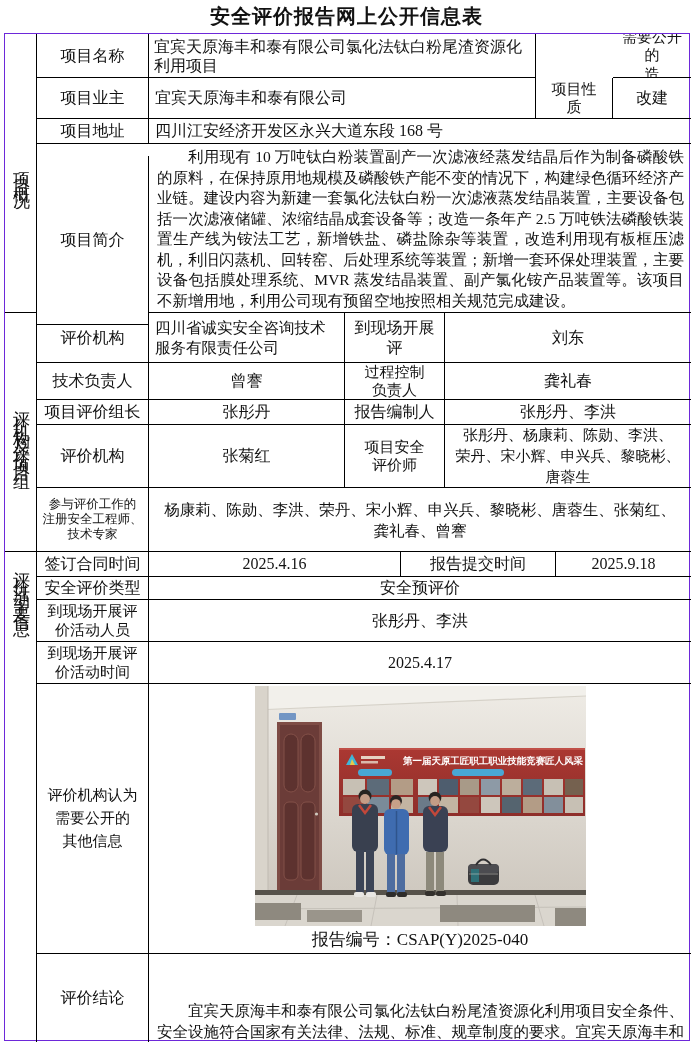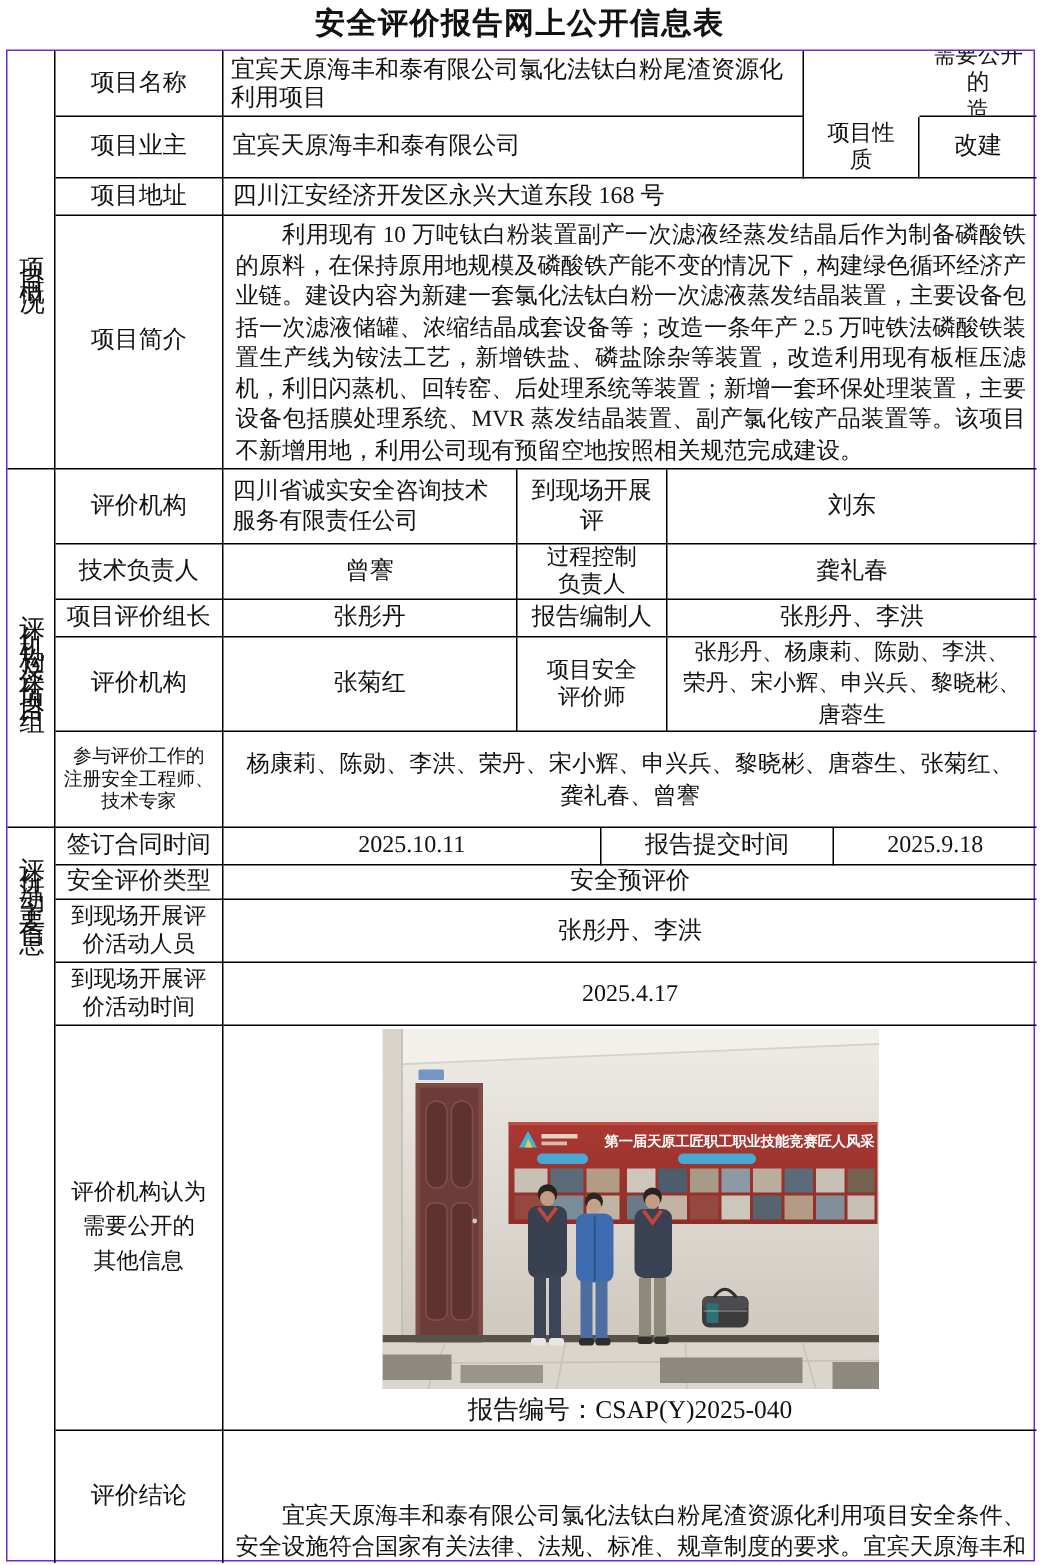--- a/index.html
+++ b/index.html
@@ -41,21 +41,21 @@
 
     <div class="cell" style="left:32px;top:44px;width:112px;height:41px;">项目业主</div>
     <div class="cell left" style="left:144px;top:44px;width:387px;height:41px;padding-left:6px;">宜宾天原海丰和泰有限公司</div>
     <div class="cell pre" style="left:531px;top:44px;width:77px;height:41px;font-size:15px;">项目性
 质</div>
     <div class="cell" style="left:608px;top:44px;width:78px;height:41px;border-right:none;">改建</div>
 
     <div class="cell" style="left:32px;top:85px;width:112px;height:25px;">项目地址</div>
     <div class="cell left" style="left:144px;top:85px;width:542px;height:25px;padding-left:6px;border-right:none;">四川江安经济开发区永兴大道东段 168 号</div>
 
-    <div class="cell" style="left:32px;top:110px;width:112px;height:169px;font-family:Liberation Mono, monospace;">项目简介</div>
+    <div class="cell" style="left:32px;top:122px;width:112px;height:169px;">项目简介</div>
     <div class="cell para" style="left:144px;top:110px;width:542px;height:169px;border-right:none;">利用现有 10 万吨钛白粉装置副产一次滤液经蒸发结晶后作为制备磷酸铁的原料，在保持原用地规模及磷酸铁产能不变的情况下，构建绿色循环经济产业链。建设内容为新建一套氯化法钛白粉一次滤液蒸发结晶装置，主要设备包括一次滤液储罐、浓缩结晶成套设备等；改造一条年产 2.5 万吨铁法磷酸铁装置生产线为铵法工艺，新增铁盐、磷盐除杂等装置，改造利用现有板框压滤机，利旧闪蒸机、回转窑、后处理系统等装置；新增一套环保处理装置，主要设备包括膜处理系统、MVR 蒸发结晶装置、副产氯化铵产品装置等。该项目不新增用地，利用公司现有预留空地按照相关规范完成建设。</div>
 
     <div class="cell" style="left:32px;top:279px;width:112px;height:50px;">评价机构</div>
     <div class="cell left pre" style="left:144px;top:279px;width:196px;height:50px;padding-left:6px;font-size:15.5px;line-height:20px;">四川省诚实安全咨询技术
 服务有限责任公司</div>
     <div class="cell" style="left:340px;top:279px;width:100px;height:50px;">到现场开展评</div>
     <div class="cell" style="left:440px;top:279px;width:246px;height:50px;border-right:none;">刘东</div>
 
     <div class="cell" style="left:32px;top:329px;width:112px;height:37px;">技术负责人</div>
     <div class="cell" style="left:144px;top:329px;width:196px;height:37px;">曾謇</div>
@@ -76,21 +76,21 @@
 荣丹、宋小辉、申兴兵、黎晓彬、
 唐蓉生</div>
 
     <div class="cell pre small-label" style="left:32px;top:454px;width:112px;height:64px;">参与评价工作的
 注册安全工程师、
 技术专家</div>
     <div class="cell pre" style="left:144px;top:454px;width:542px;height:64px;font-size:15.5px;line-height:21px;border-right:none;">杨康莉、陈勋、李洪、荣丹、宋小辉、申兴兵、黎晓彬、唐蓉生、张菊红、
 龚礼春、曾謇</div>
 
     <div class="cell" style="left:32px;top:518px;width:112px;height:25px;">签订合同时间</div>
-    <div class="cell" style="left:144px;top:518px;width:252px;height:25px;">2025.10.11</div>
+    <div class="cell" style="left:144px;top:518px;width:252px;height:25px;">2025.4.16</div>
     <div class="cell" style="left:396px;top:518px;width:155px;height:25px;">报告提交时间</div>
     <div class="cell" style="left:551px;top:518px;width:135px;height:25px;border-right:none;">2025.9.18</div>
 
     <div class="cell" style="left:32px;top:543px;width:112px;height:23px;">安全评价类型</div>
     <div class="cell" style="left:144px;top:543px;width:542px;height:23px;border-right:none;">安全预评价</div>
 
     <div class="cell pre" style="left:32px;top:566px;width:112px;height:42px;font-size:15px;">到现场开展评
 价活动人员</div>
     <div class="cell" style="left:144px;top:566px;width:542px;height:42px;border-right:none;">张彤丹、李洪</div>
 

